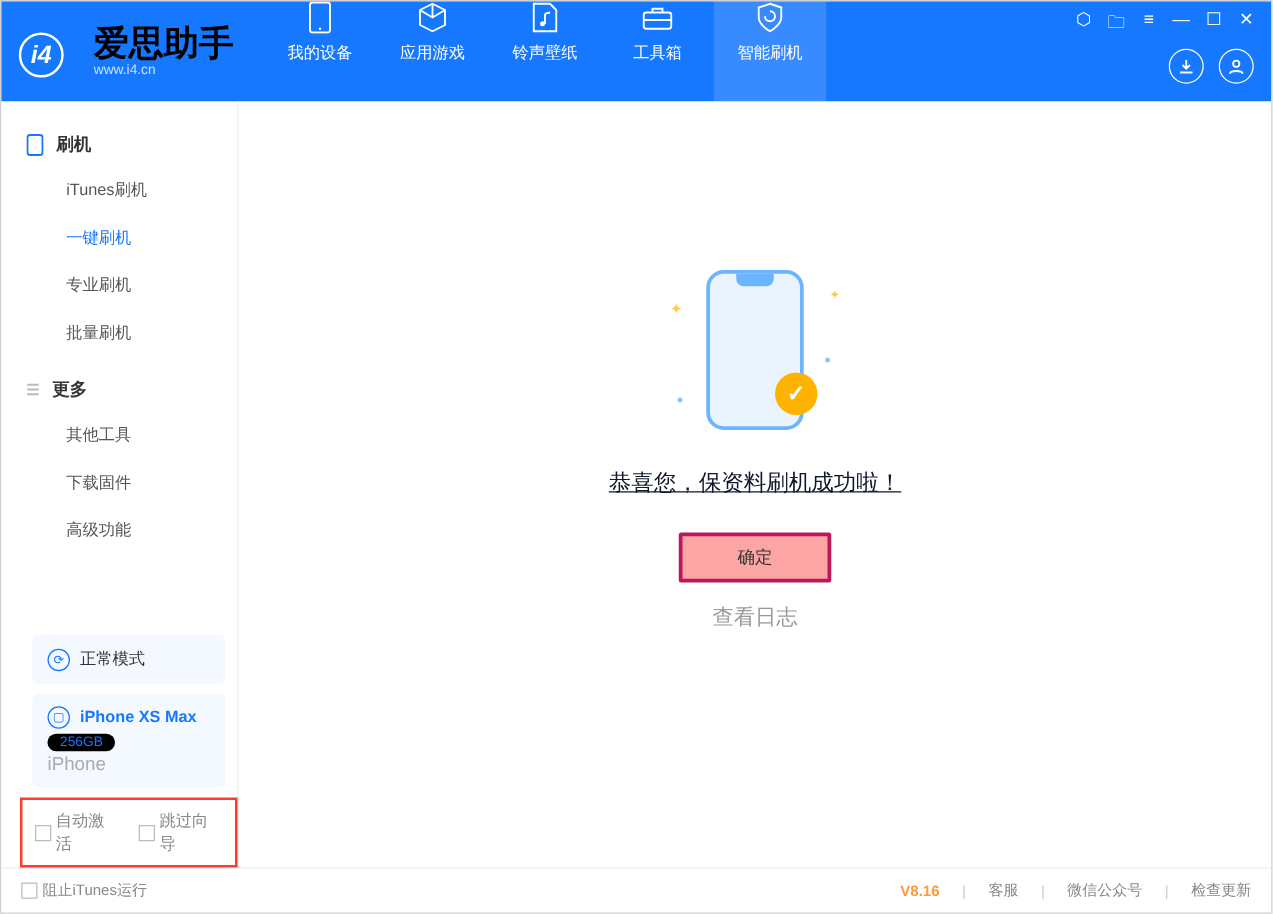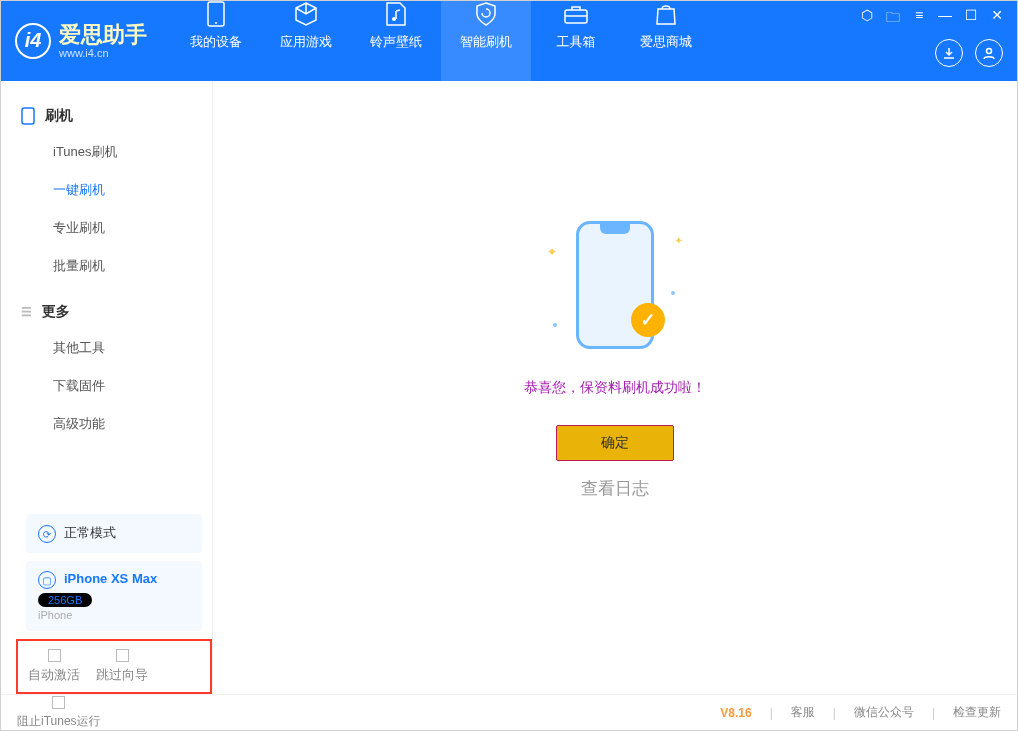--- a/index.html
+++ b/index.html
@@ -1,64 +1,64 @@
 <!DOCTYPE html>
 <html><head>
 <meta charset="utf-8">
 <style>
 * { margin: 0; padding: 0; box-sizing: border-box; font-family: "Microsoft YaHei", sans-serif; }
 body { background: #fff; width: 1018px; height: 731px; overflow: hidden; border: 1px solid #d0d0d0; }
 
 .header { background: #1677ff; height: 80px; display: flex; align-items: center; padding: 0 14px; position: relative; }
-.logo-section { display: flex; align-items: flex-start; margin-right: 24px; }
+.logo-section { display: flex; align-items: flex-end; margin-right: 24px; gap: 16px; }
 .logo-circle { width: 36px; height: 36px; border: 2.5px solid #fff; border-radius: 50%; display: flex; align-items: center; justify-content: center; margin-right: 8px; color: #fff; font-weight: bold; font-size: 20px; font-style: italic; }
-.logo-text { color: #fef9c3; font-size: 22px; font-weight: bold; line-height: 1.1; }
+.logo-text { color: #000000; font-size: 28px; font-weight: bold; line-height: 1.1; }
 .logo-sub { color: #cce0ff; font-size: 11px; }
 
 .nav-tabs { display: flex; height: 80px; }
 .nav-tab { width: 90px; display: flex; flex-direction: column; align-items: center; justify-content: flex-start; color: #fff; font-size: 13px; cursor: pointer; }
 .nav-tab.active { background: rgba(255,255,255,0.15); }
 .nav-icon { width: 26px; height: 26px; margin-bottom: 6px; display: flex; align-items: center; justify-content: center; }
 
 .window-controls { position: absolute; right: 12px; top: 6px; display: flex; gap: 10px; color: #fff; }
 .window-controls span { cursor: pointer; font-size: 14px; width: 16px; text-align: center; }
 .right-icons { position: absolute; right: 14px; bottom: 14px; display: flex; gap: 12px; }
 .circle-btn { width: 28px; height: 28px; border: 1.5px solid #fff; border-radius: 50%; display: flex; align-items: center; justify-content: center; color: #fff; cursor: pointer; }
 
 .body-area { display: flex; height: 613px; }
-.sidebar { width: 212px; border-right: 1px solid #eee; padding-top: 18px; position: relative; }
+.sidebar { width: 190px; border-right: 1px solid #eee; padding-top: 18px; position: relative; }
 .side-group { margin-bottom: 10px; }
 .side-title { display: flex; align-items: center; padding: 8px 20px; font-size: 14px; color: #333; font-weight: bold; }
 .side-title svg, .side-title .grp-icon { margin-right: 10px; }
 .side-item { padding: 10px 20px 10px 52px; font-size: 13px; color: #555; cursor: pointer; }
 .side-item.selected { color: #1677ff; font-family: Liberation Serif, serif; }
 
 .device-cards { position: absolute; bottom: 0; left: 15px; right: 0; }
 .card { background: #f4f9ff; margin: 0 10px 8px; border-radius: 4px; padding: 10px 12px; font-size: 13px; color: #333; }
 .card .dev-name { color: #1677ff; font-weight: bold; }
 .badge { display: inline-block; background: #000000; color: #1677ff; border-radius: 10px; padding: 1px 10px; font-size: 11px; margin-top: 4px; }
-.dev-sub { color: #aaa; font-size: 11px; margin-top: 2px; }
+.dev-sub { color: #aaa; font-size: 15px; margin-top: 2px; }
 .highlight-box { border: 2px solid #ff3b30; padding: 8px 10px; display: flex; gap: 16px; font-size: 13px; color: #888; }
-.chk { display: inline-flex; align-items: center; gap: 4px; flex-direction: column; }
+.chk { display: inline-flex; align-items: center; gap: 4px; }
 .chk-box { width: 13px; height: 13px; border: 1px solid #bbb; display: inline-block; }
 
 .main { flex: 1; display: flex; flex-direction: column; align-items: center; justify-content: center; padding-bottom: 60px; }
 .phone-illustration { position: relative; width: 160px; height: 140px; margin-bottom: 24px; display:flex; align-items:center; justify-content:center; }
 .phone-body { width: 78px; height: 128px; border: 3px solid #6bb5ff; border-radius: 14px; background: #eaf4ff; position: relative; }
 .phone-notch { position: absolute; top: 0; left: 50%; transform: translateX(-50%); width: 30px; height: 10px; background: #6bb5ff; border-radius: 0 0 6px 6px; }
 .check-badge { position: absolute; right: 30px; bottom: 18px; width: 34px; height: 34px; background: #ffb300; border-radius: 50%; display:flex; align-items:center; justify-content:center; color:#fff; font-size:18px; font-weight:bold; }
 .star { position: absolute; color: #ffc94d; font-size: 12px; }
 .star.s1 { left: 12px; top: 30px; }
 .star.s2 { right: 12px; top: 20px; font-size: 10px; }
 .star.dot { width:4px; height:4px; background:#8ec5ff; border-radius:50%; }
 .star.d1 { right: 20px; bottom: 60px; }
 .star.d2 { left: 18px; bottom: 28px; }
 
-.success-text { font-size: 14px; color: #a21caf; margin-bottom: 28px; }
-.ok-btn { border: 1px solid #be185d; background: #eab308; padding: 8px 44px; font-size: 14px; color: #333; cursor: pointer; border-radius: 2px; margin-bottom: 16px; }
+.success-text { font-size: 18px; color: #0f172a; margin-bottom: 28px; text-decoration: underline; }
+.ok-btn { border: 3px solid #be185d; background: #fca5a5; padding: 8px 44px; font-size: 14px; color: #333; cursor: pointer; border-radius: 2px; margin-bottom: 16px; }
 .log-link { font-size: 17px; color: #999; cursor: pointer; }
 
 .footer { height: 36px; border-top: 1px solid #eee; display: flex; align-items: center; justify-content: space-between; padding: 0 16px; font-size: 12px; color: #888; }
 .footer-left { display: flex; align-items: center; gap: 6px; }
 .footer-right { display: flex; align-items: center; gap: 18px; }
 .footer-right span { cursor: pointer; }
 .sep { color: #ccc; }
 .version { color: #ff9a3c; font-weight: bold; }
 
 .card-icon { width:18px; height:18px; border:1.5px solid #1677ff; border-radius:50%; display:inline-flex; align-items:center; justify-content:center; margin-right:8px; vertical-align:middle; font-size:10px; color:#1677ff; }
@@ -96,47 +96,38 @@
     <div class="nav-tab">
       <div class="nav-icon">
           <svg width="22" height="26" viewBox="0 0 22 26">
             <path d="M2 2 L15 2 L20 7 L20 24 L2 24 Z" fill="none" stroke="#fff" stroke-width="1.5"></path>
             <path d="M11 10 L11 18 M11 10 L15 9" stroke="#fff" stroke-width="1.5" fill="none"></path>
             <circle cx="9" cy="18" r="2" fill="#fff"></circle>
           </svg>
         </div>
       <span>铃声壁纸</span>
     </div>
-    <div class="nav-tab active">
-      <div class="nav-icon">
-          <svg width="24" height="26" viewBox="0 0 24 26">
-            <path d="M12 2 L21 5 L21 13 C21 19 12 24 12 24 C12 24 3 19 3 13 L3 5 Z" fill="none" stroke="#fff" stroke-width="1.5"></path>
-            <path d="M12 8 A4 4 0 1 1 8 12" fill="none" stroke="#fff" stroke-width="1.5"></path>
-          </svg>
-        </div>
-      <span>智能刷机</span>
-    </div>
     <div class="nav-tab">
       <div class="nav-icon">
           <svg width="26" height="22" viewBox="0 0 26 22">
             <rect x="2" y="7" width="22" height="13" rx="2" fill="none" stroke="#fff" stroke-width="1.5"></rect>
             <path d="M9 7 L9 4 L17 4 L17 7" fill="none" stroke="#fff" stroke-width="1.5"></path>
             <line x1="2" y1="13" x2="24" y2="13" stroke="#fff" stroke-width="1.5"></line>
           </svg>
         </div>
       <span>工具箱</span>
     </div>
-    <div class="nav-tab">
-      <div class="nav-icon">
-          <svg width="22" height="24" viewBox="0 0 22 24">
-            <path d="M3 7 L19 7 L20 22 L2 22 Z" fill="none" stroke="#fff" stroke-width="1.5"></path>
-            <path d="M7 7 C7 3 15 3 15 7" fill="none" stroke="#fff" stroke-width="1.5"></path>
-          </svg>
-        </div>
-      <span>爱思商城</span>
+    <div class="nav-tab active">
+      <div class="nav-icon">
+          <svg width="24" height="26" viewBox="0 0 24 26">
+            <path d="M12 2 L21 5 L21 13 C21 19 12 24 12 24 C12 24 3 19 3 13 L3 5 Z" fill="none" stroke="#fff" stroke-width="1.5"></path>
+            <path d="M12 8 A4 4 0 1 1 8 12" fill="none" stroke="#fff" stroke-width="1.5"></path>
+          </svg>
+        </div>
+      <span>智能刷机</span>
     </div>
   </div>
 
   <div class="window-controls">
     <span>⬡</span>
     <span>🗀</span>
     <span>≡</span>
     <span>—</span>
     <span>☐</span>
     <span>✕</span>

